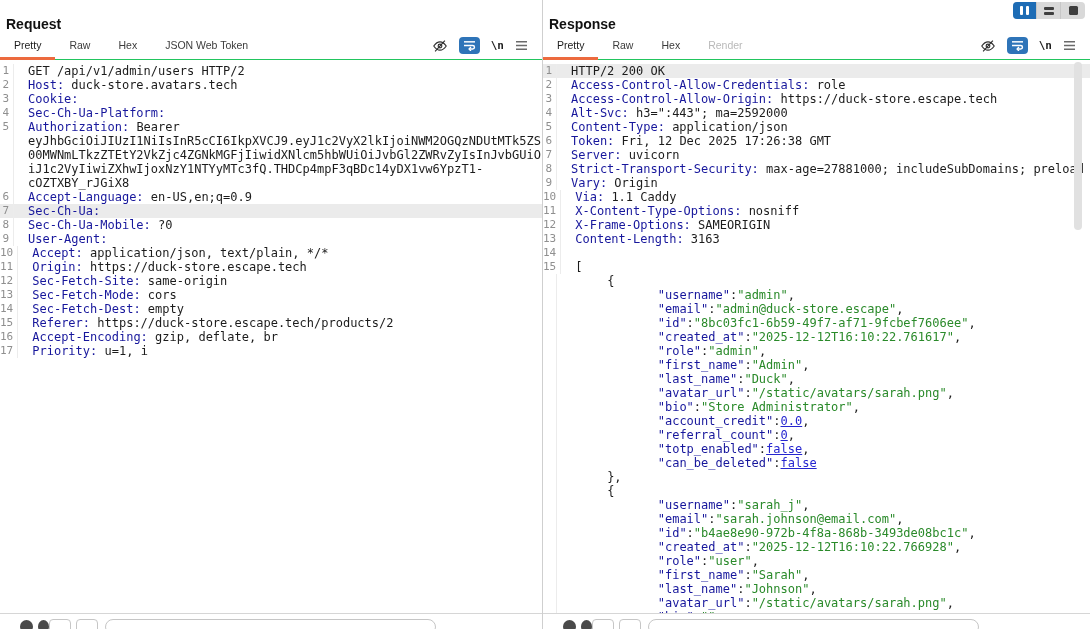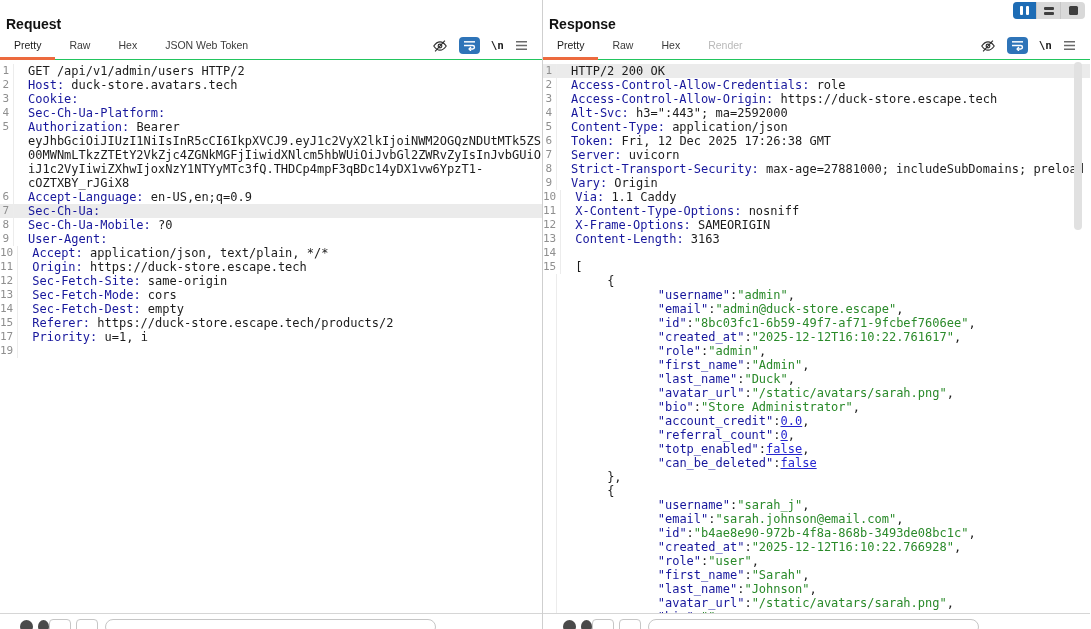--- a/index.html
+++ b/index.html
@@ -169,26 +169,26 @@
         </div>
         <div class="row">
           <span class="ln">14</span>
           <div class="ct"><span class="hname">Sec-Fetch-Dest:</span><span class="hval"> empty</span></div>
         </div>
         <div class="row">
           <span class="ln">15</span>
           <div class="ct"><span class="hname">Referer:</span><span class="hval"> https://duck-store.escape.tech/products/2</span></div>
         </div>
         <div class="row">
+          <span class="ln">16</span>
+          <div class="ct"><span class="hname">Accept-Encoding:</span><span class="hval"> gzip, deflate, br</span></div>
+        </div>
+        <div class="row">
           <span class="ln">17</span>
           <div class="ct"><span class="hname">Priority:</span><span class="hval"> u=1, i</span></div>
-        </div>
-        <div class="row">
-          <span class="ln">19</span>
-          <div class="ct"></div>
         </div>
       </div>
     <div class="bbar">
       <span class="circ c1"></span>
       <span class="circ c2"></span>
       <span class="nbtn b1"></span>
       <span class="nbtn b2"></span>
       <input class="sinput" value="" style="">
     </div>
   </div>

